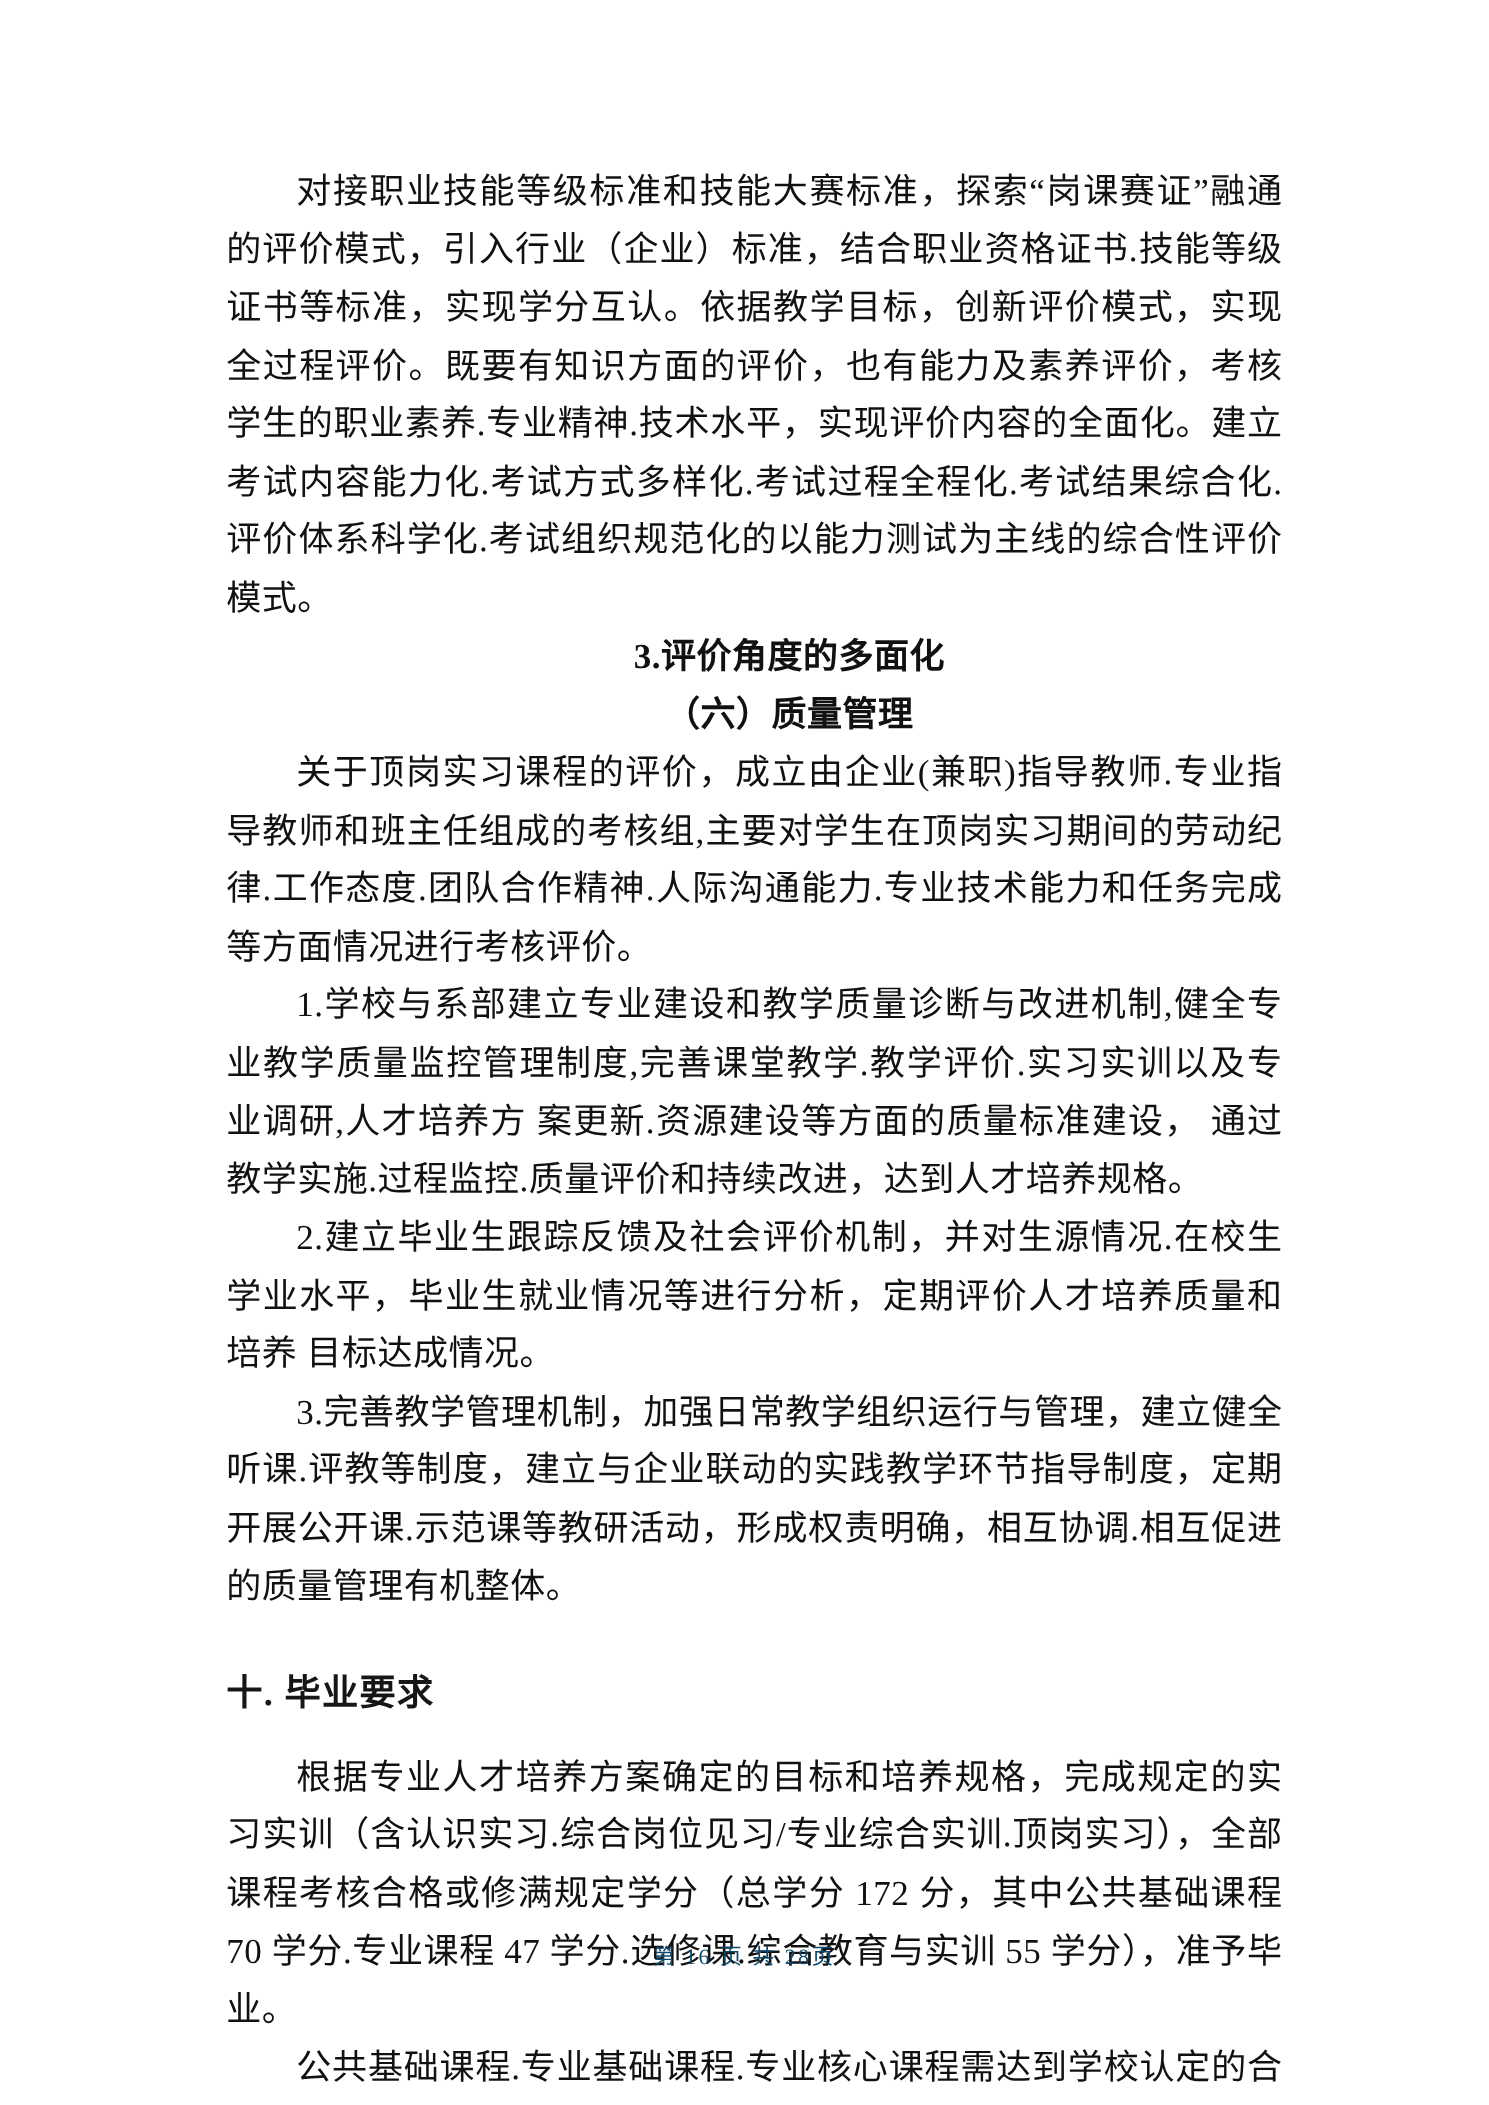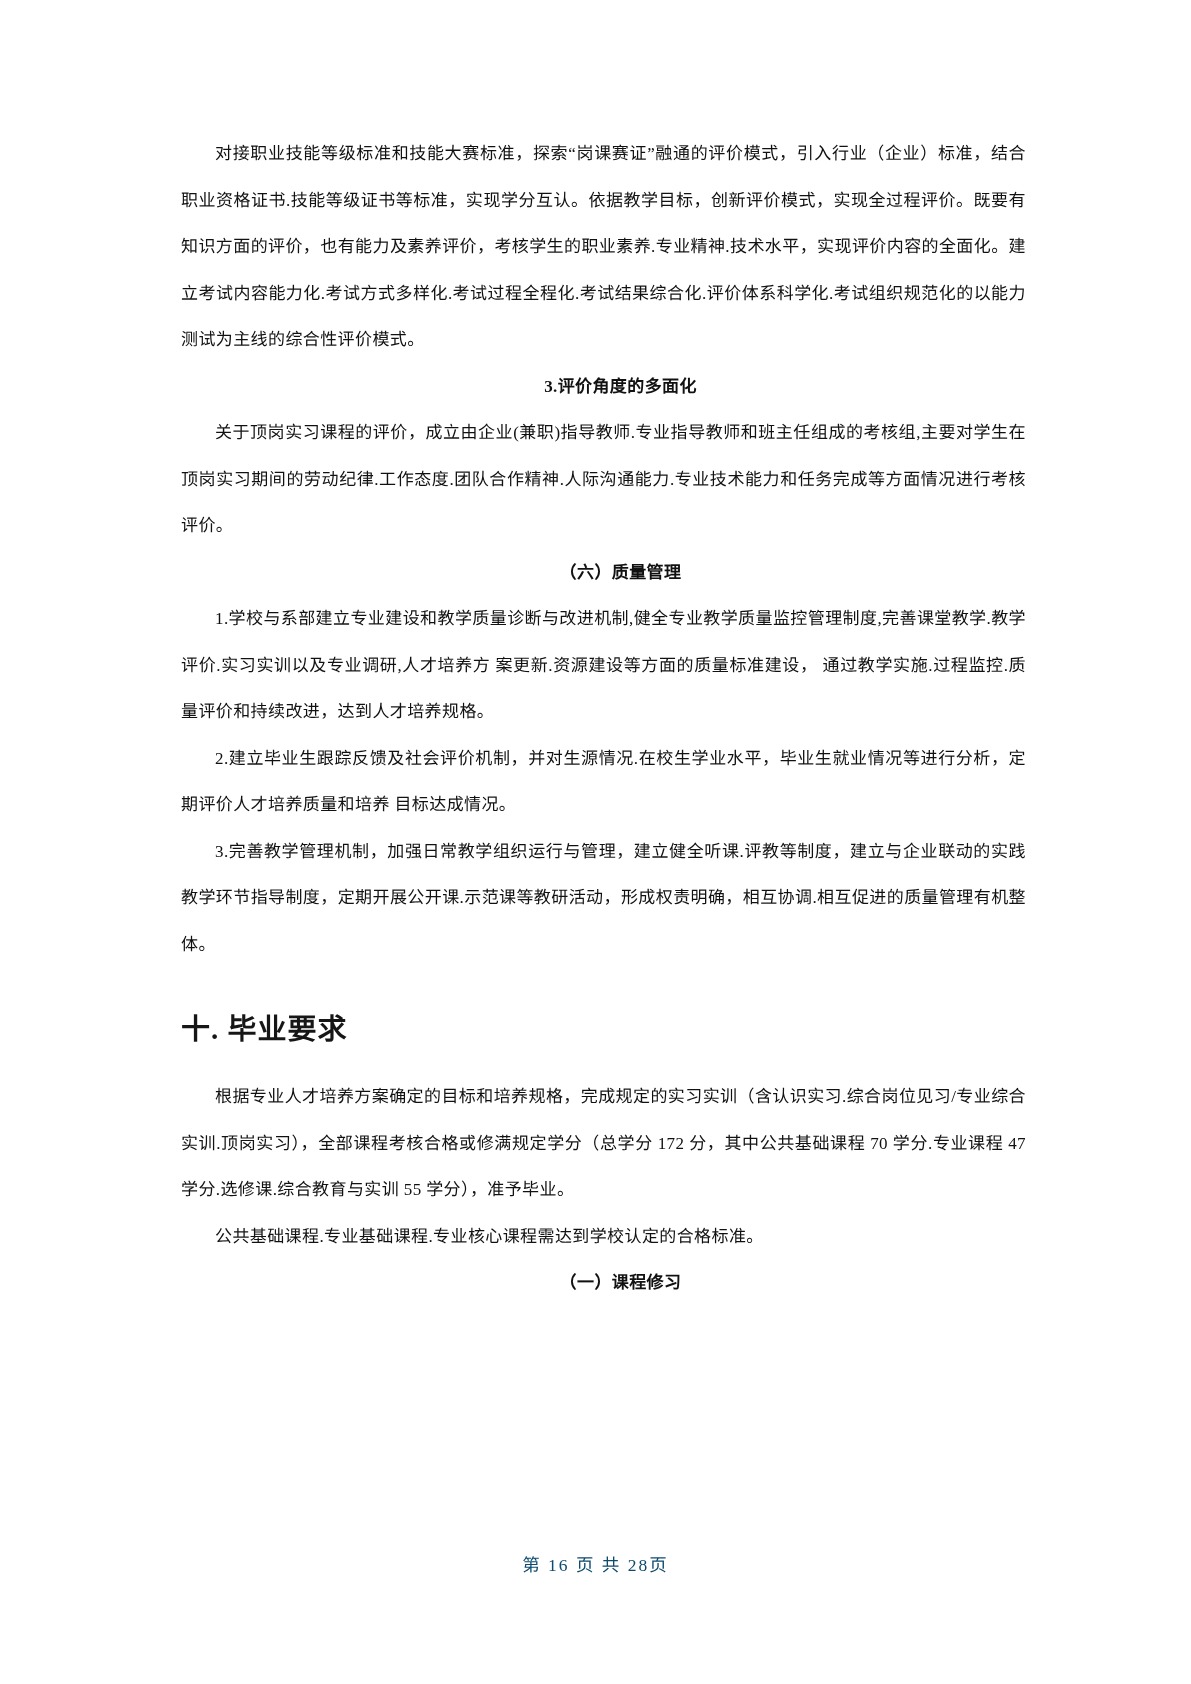--- a/index.html
+++ b/index.html
@@ -18,21 +18,21 @@
     box-sizing: border-box;
   }
   .content {
     position: absolute;
     left: 181px;
     top: 131px;
     width: 845px;
   }
   .para {
     margin: 0;
-    font-size: 17px;
+    font-size: 28px;
     line-height: 46.5px;
     text-align: justify;
     text-justify: inter-character;
     text-indent: 2em;
     font-weight: normal;
     letter-spacing: 0.4px;
     word-break: break-all;
   }
   .para.bold-head {
     font-weight: bold;
@@ -63,23 +63,23 @@
 </head>
 <body>
 
 <div class="page">
   <div class="content">
 
     <p class="para">对接职业技能等级标准和技能大赛标准，探索“岗课赛证”融通的评价模式，引入行业（企业）标准，结合职业资格证书.技能等级证书等标准，实现学分互认。依据教学目标，创新评价模式，实现全过程评价。既要有知识方面的评价，也有能力及素养评价，考核学生的职业素养.专业精神.技术水平，实现评价内容的全面化。建立考试内容能力化.考试方式多样化.考试过程全程化.考试结果综合化.评价体系科学化.考试组织规范化的以能力测试为主线的综合性评价模式。</p>
 
     <p class="para bold-head">3.评价角度的多面化</p>
 
+    <p class="para bold-head">（六）质量管理</p>
+
     <p class="para">关于顶岗实习课程的评价，成立由企业(兼职)指导教师.专业指导教师和班主任组成的考核组,主要对学生在顶岗实习期间的劳动纪律.工作态度.团队合作精神.人际沟通能力.专业技术能力和任务完成等方面情况进行考核评价。</p>
-
-    <p class="para bold-head">（六）质量管理</p>
 
     <p class="para">1.学校与系部建立专业建设和教学质量诊断与改进机制,健全专业教学质量监控管理制度,完善课堂教学.教学评价.实习实训以及专业调研,人才培养方 案更新.资源建设等方面的质量标准建设， 通过教学实施.过程监控.质量评价和持续改进，达到人才培养规格。</p>
 
     <p class="para">2.建立毕业生跟踪反馈及社会评价机制，并对生源情况.在校生学业水平，毕业生就业情况等进行分析，定期评价人才培养质量和培养 目标达成情况。</p>
 
     <p class="para">3.完善教学管理机制，加强日常教学组织运行与管理，建立健全听课.评教等制度，建立与企业联动的实践教学环节指导制度，定期开展公开课.示范课等教研活动，形成权责明确，相互协调.相互促进的质量管理有机整体。</p>
 
     <h1 class="major-head">十. 毕业要求</h1>
 
     <p class="para">根据专业人才培养方案确定的目标和培养规格，完成规定的实习实训（含认识实习.综合岗位见习/专业综合实训.顶岗实习），全部课程考核合格或修满规定学分（总学分 172 分，其中公共基础课程 70 学分.专业课程 47 学分.选修课.综合教育与实训 55 学分），准予毕业。</p>

